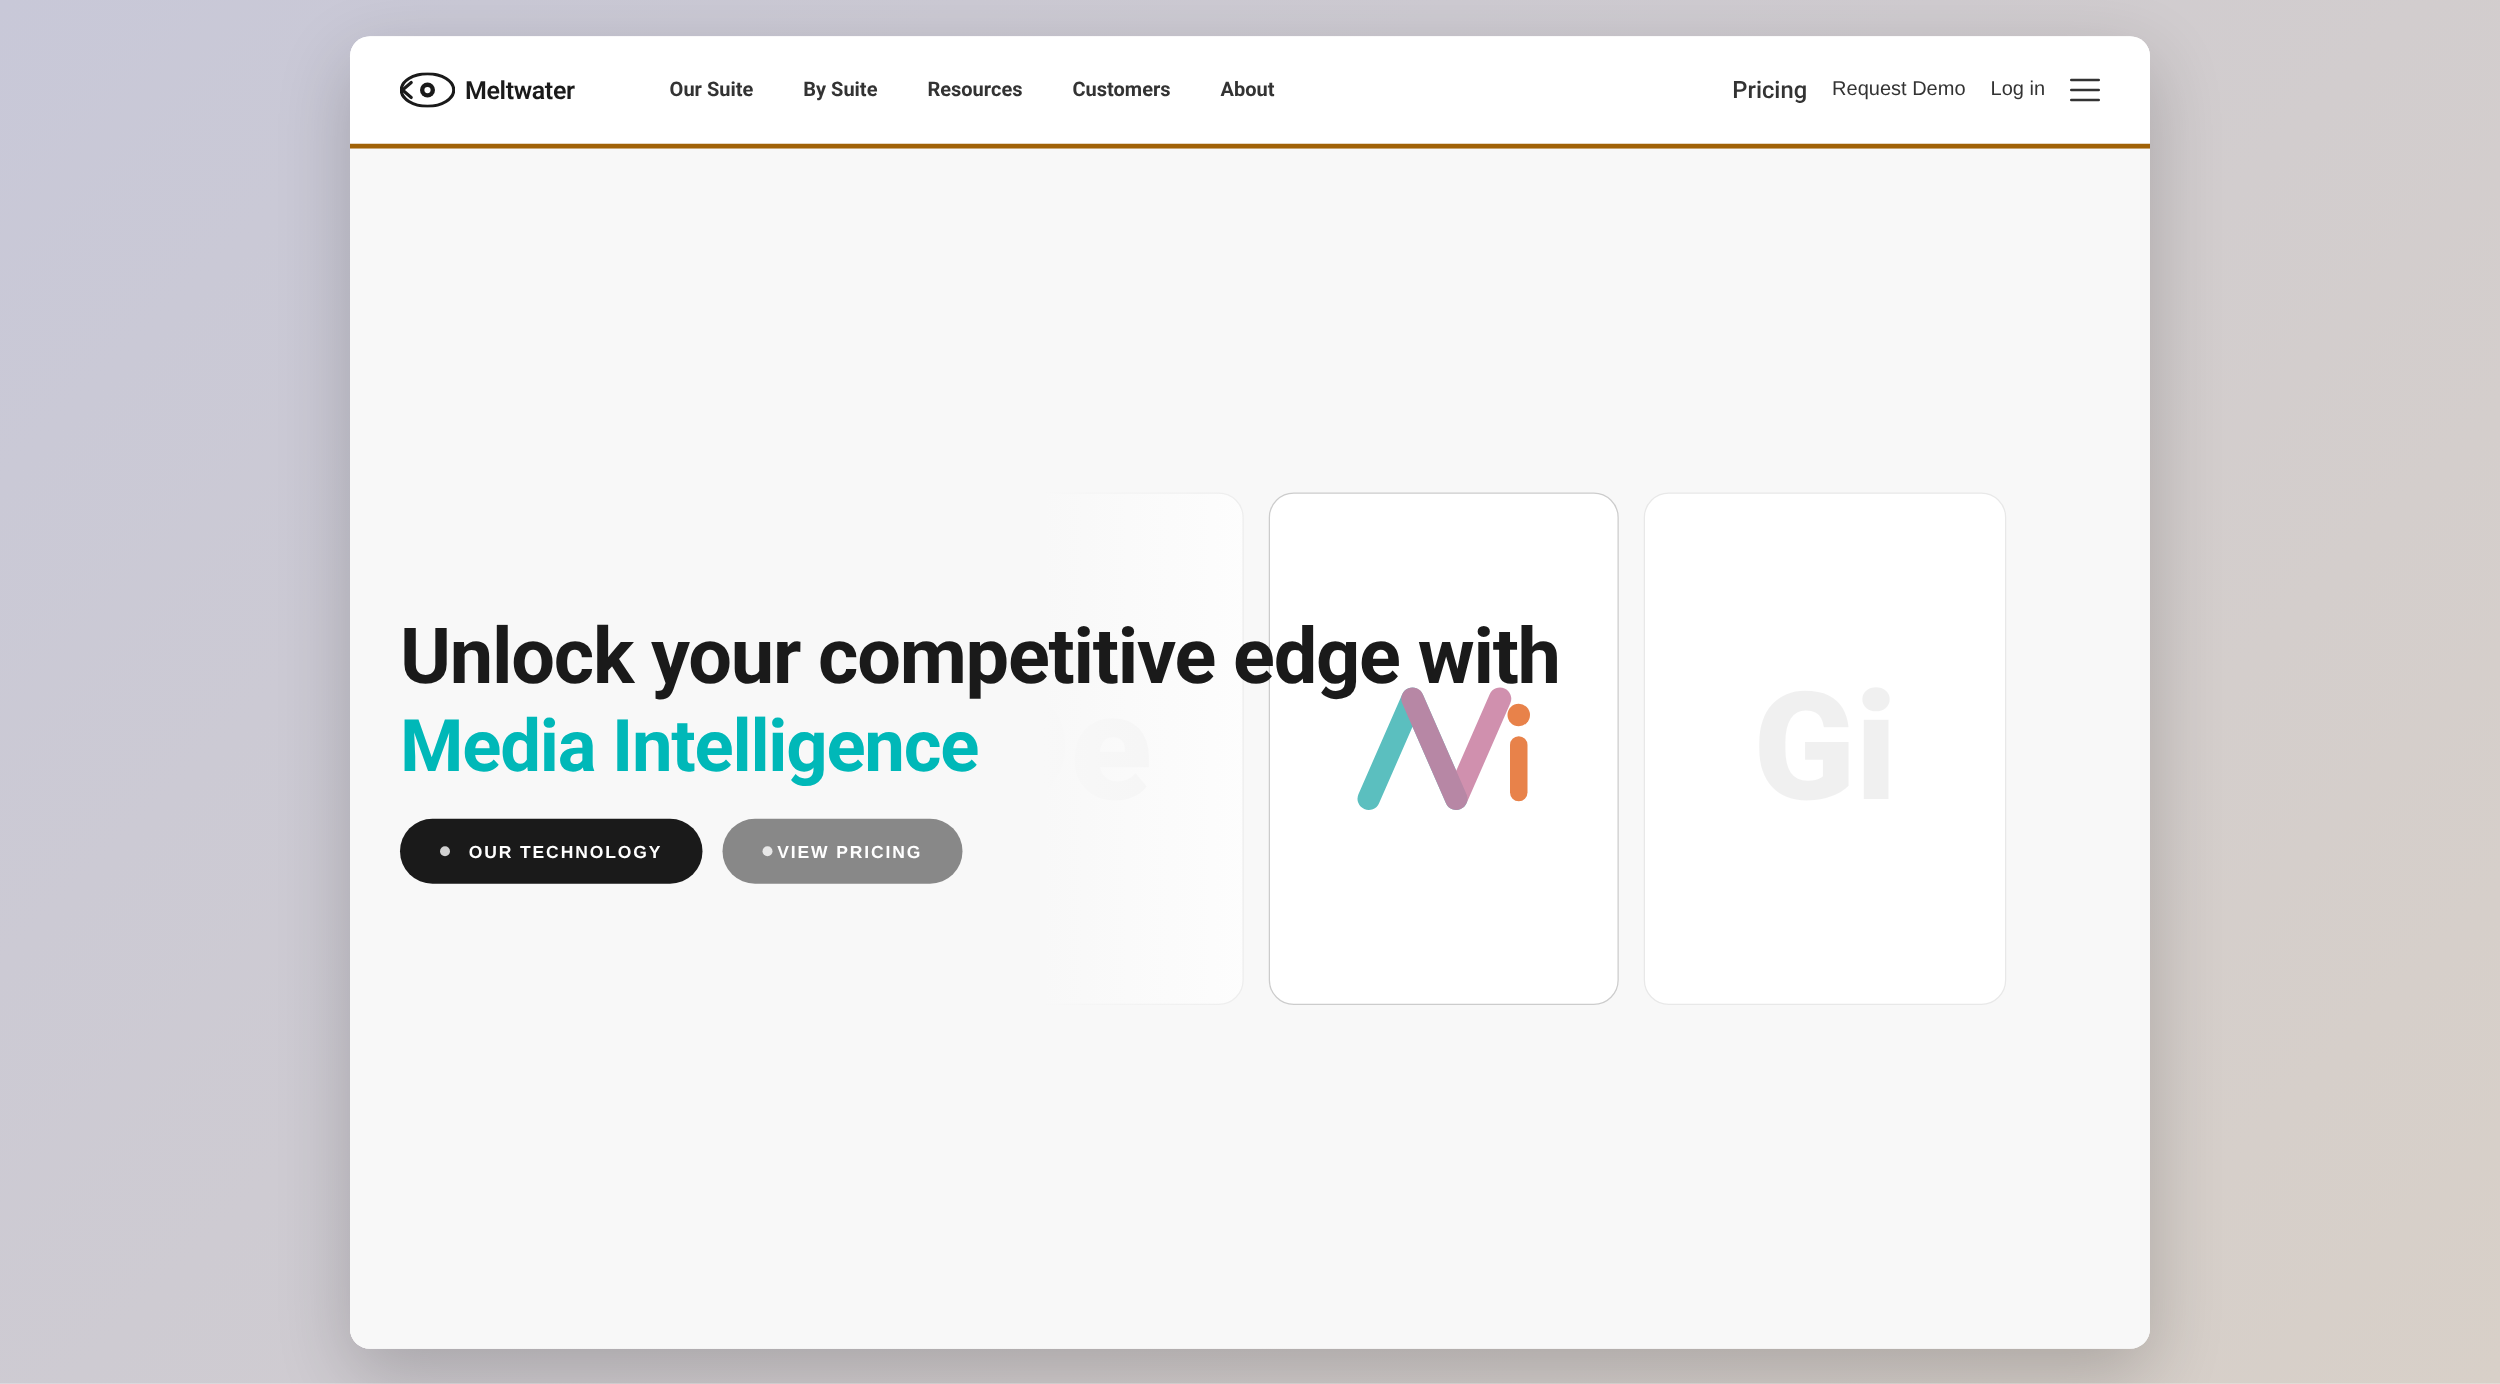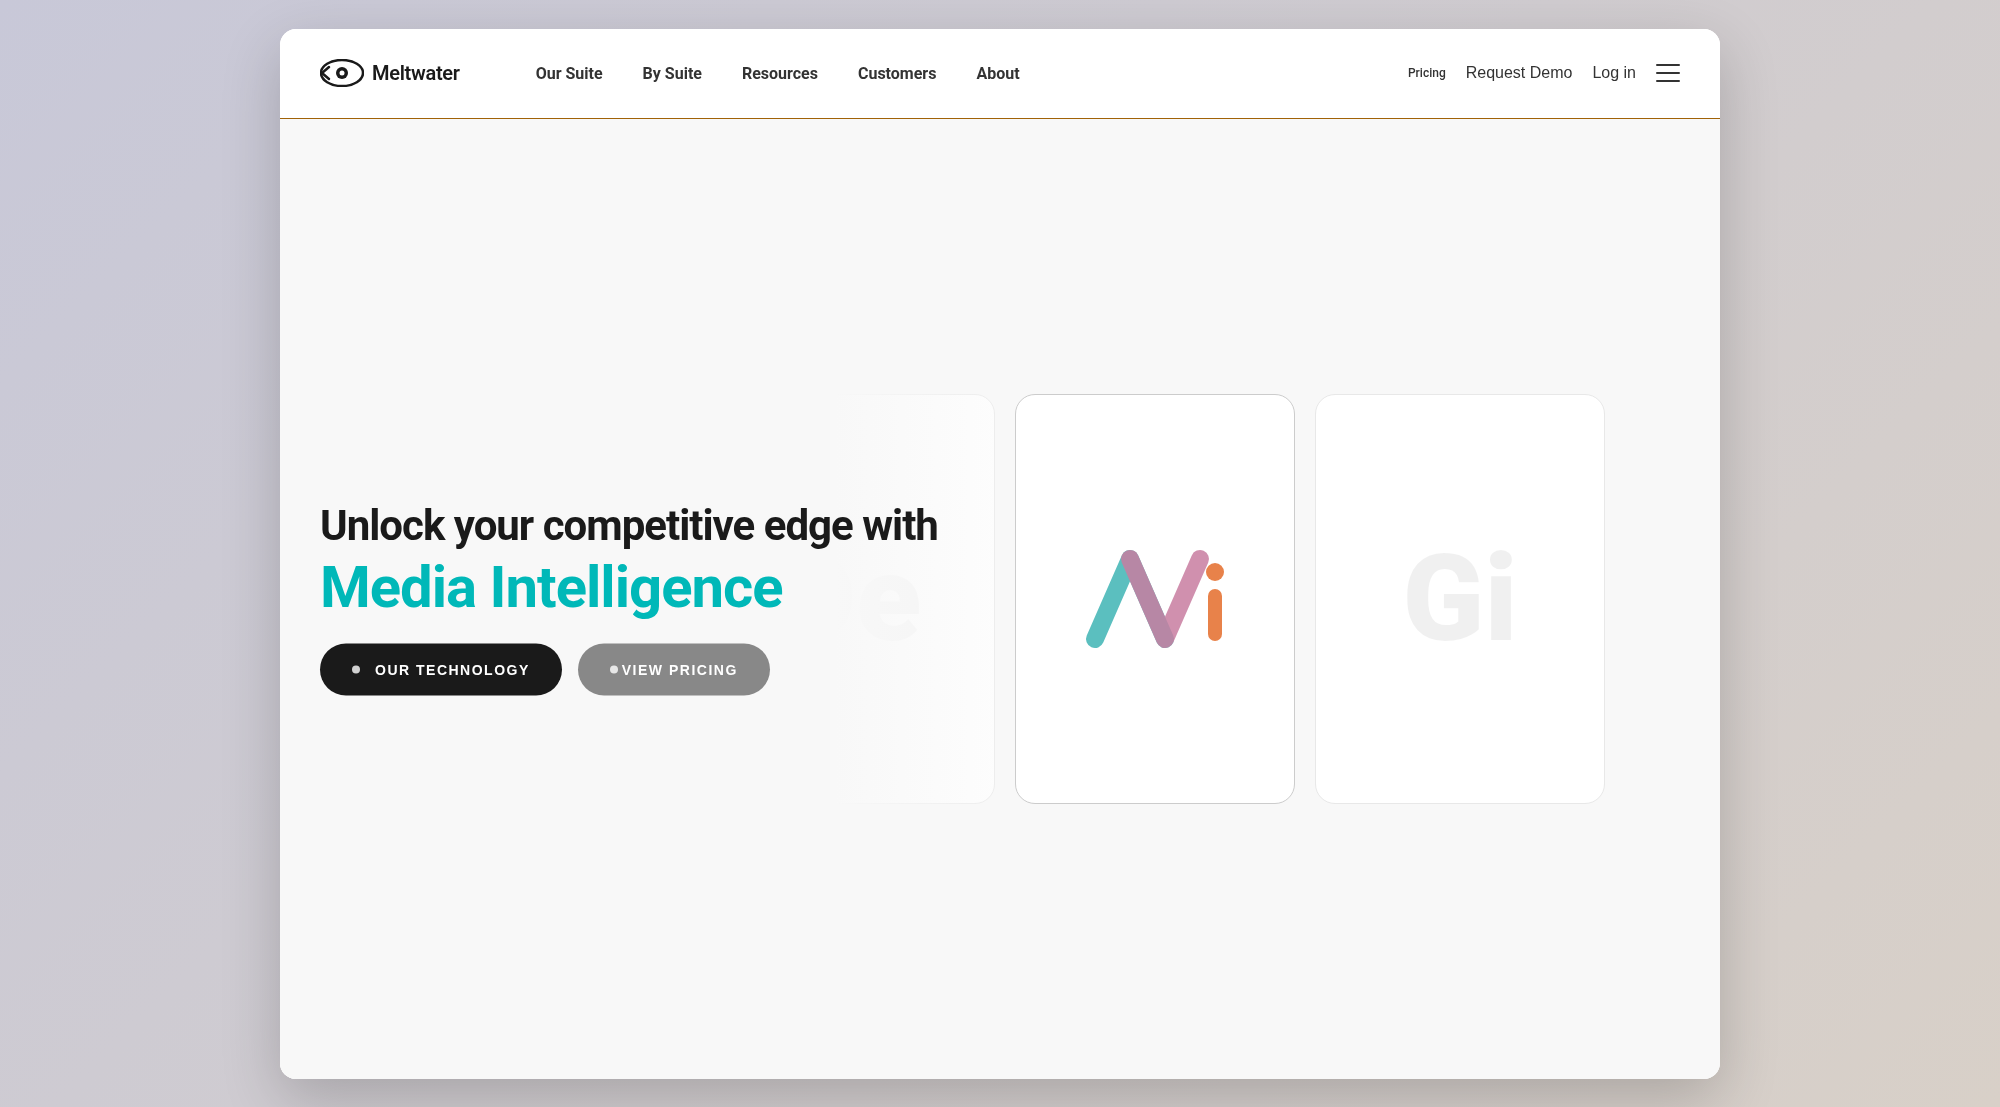--- a/index.html
+++ b/index.html
@@ -30,21 +30,21 @@
       flex-direction: column;
     }
 
     
     .navbar {
       display: flex;
       align-items: center;
       padding: 0 40px;
       height: 90px;
       background: #ffffff;
-      border-bottom: 1px solid #a16207;
+      border-bottom: 4px solid #a16207;
       flex-shrink: 0;
     }
 
     .logo {
       display: flex;
       align-items: center;
       gap: 8px;
       margin-right: 60px;
     }
 
@@ -72,21 +72,21 @@
       transition: background 0.2s;
     }
 
     .nav-right {
       display: flex;
       align-items: center;
       gap: 20px;
     }
 
     .nav-right-link {
-      font-size: 12px;
+      font-size: 19px;
       color: #333;
       font-weight: 400;
       cursor: pointer;
     }
 
     .nav-right-link.pricing {
       font-weight: 500;
     }
 
     .btn-request-demo {
@@ -136,21 +136,21 @@
       display: flex;
       align-items: center;
       justify-content: center;
       height: 100%;
       padding: 0 30px;
       gap: 20px;
       position: relative;
     }
 
     .hero-headline {
-      font-size: 42px;
+      font-size: 62px;
       font-weight: 700;
       color: #1a1a1a;
       line-height: 1.15;
       letter-spacing: -1px;
       margin-bottom: 4px;
     }
 
     .hero-subheadline {
       font-size: 58px;
       font-weight: 700;

